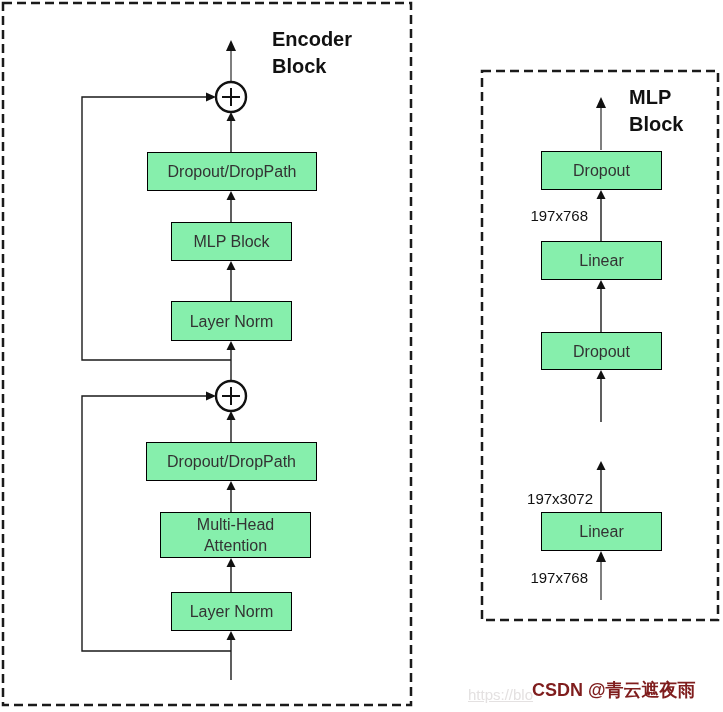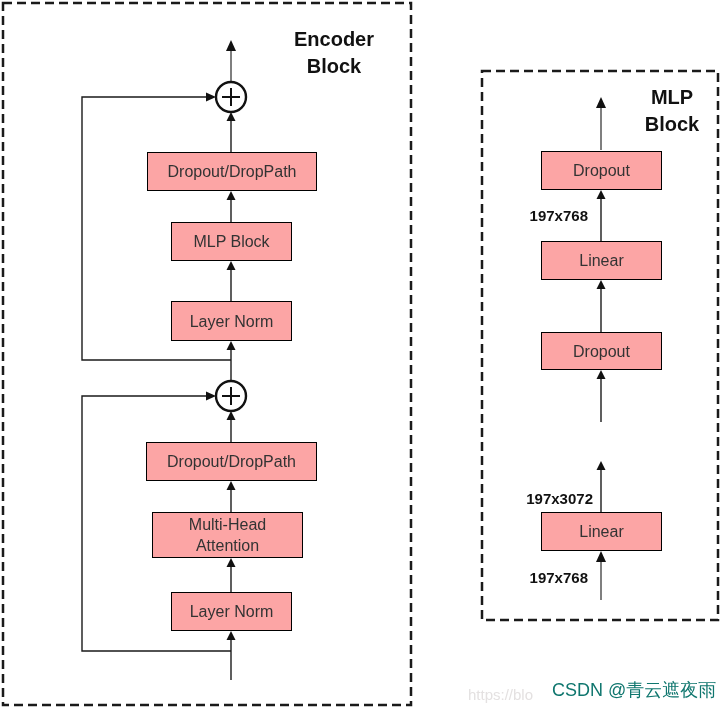--- a/index.html
+++ b/index.html
@@ -15,69 +15,70 @@
     background: #ffffff;
     overflow: hidden;
   }
   svg.layer {
     position: absolute;
     left: 0;
     top: 0;
   }
   .node {
     position: absolute;
-    background: #fca5a5;
+    background: #86efac;
     border: 1px solid #000000;
     display: flex;
     align-items: center;
     justify-content: center;
     text-align: center;
     color: #333333;
     font-size: 16px;
     line-height: 21px;
     box-sizing: border-box;
     z-index: 2;
   }
   .node .inner { display: block; }
   .block-title {
     position: absolute;
     font-weight: bold;
     font-size: 20px;
     line-height: 27px;
     color: #111111;
-    text-align: center;
     z-index: 2;
   }
   .dim-label {
     position: absolute;
-    font-weight: bold;
+    font-weight: normal;
     font-size: 15px;
     color: #111111;
     text-align: right;
     white-space: nowrap;
     z-index: 2;
   }
   .wm-url {
     position: absolute;
     left: 468px;
     top: 686px;
     font-size: 15px;
     color: #e4e1e1;
     white-space: nowrap;
     z-index: 1;
+    text-decoration: underline;
   }
   .wm-credit {
     position: absolute;
-    left: 552px;
+    left: 532px;
     top: 678px;
     font-size: 18px;
-    color: #0f766e;
+    color: #7f1d1d;
     text-shadow: 1px 1px 0 #ffffff;
     white-space: nowrap;
     z-index: 2;
+    font-weight: bold;
   }
 </style>
 </head>
 <body>
 
 <div class="canvas">
 
   <svg class="layer" width="723" height="712" viewBox="0 0 723 712">
 
     <rect x="3" y="3" width="408" height="702" fill="none" stroke="#1a1a1a" stroke-width="2.5" stroke-dasharray="9 5"></rect>
@@ -154,21 +155,21 @@
   </div>
   <div class="node" style="left:171px; top:222px; width:121px; height:39px;">
     <span class="inner">MLP Block</span>
   </div>
   <div class="node" style="left:171px; top:301px; width:121px; height:40px;">
     <span class="inner">Layer Norm</span>
   </div>
   <div class="node" style="left:146px; top:442px; width:171px; height:39px;">
     <span class="inner">Dropout/DropPath</span>
   </div>
-  <div class="node" style="left:152px; top:512px; width:151px; height:46px;">
+  <div class="node" style="left:160px; top:512px; width:151px; height:46px;">
     <span class="inner" style="width:110px;">Multi-Head Attention</span>
   </div>
   <div class="node" style="left:171px; top:592px; width:121px; height:39px;">
     <span class="inner">Layer Norm</span>
   </div>
 
   <div class="node" style="left:541px; top:151px; width:121px; height:39px;">
     <span class="inner">Dropout</span>
   </div>
   <div class="node" style="left:541px; top:241px; width:121px; height:39px;">

